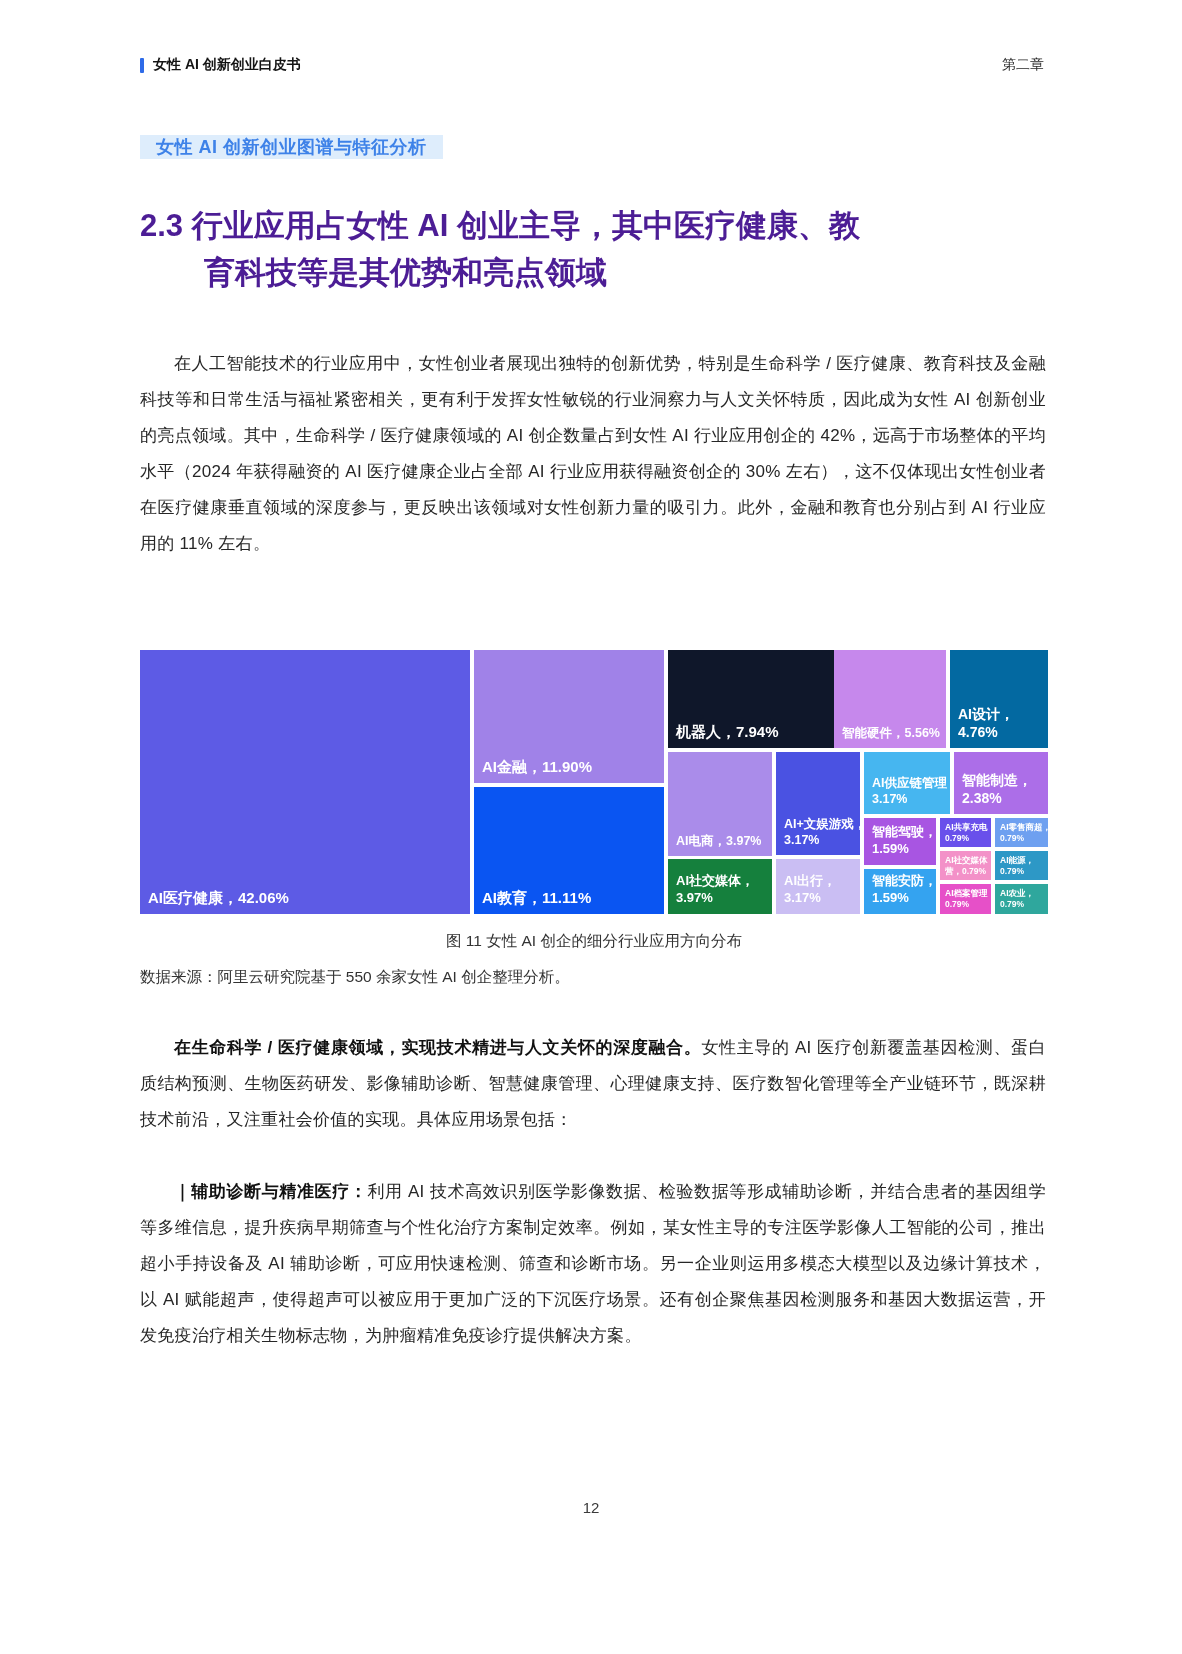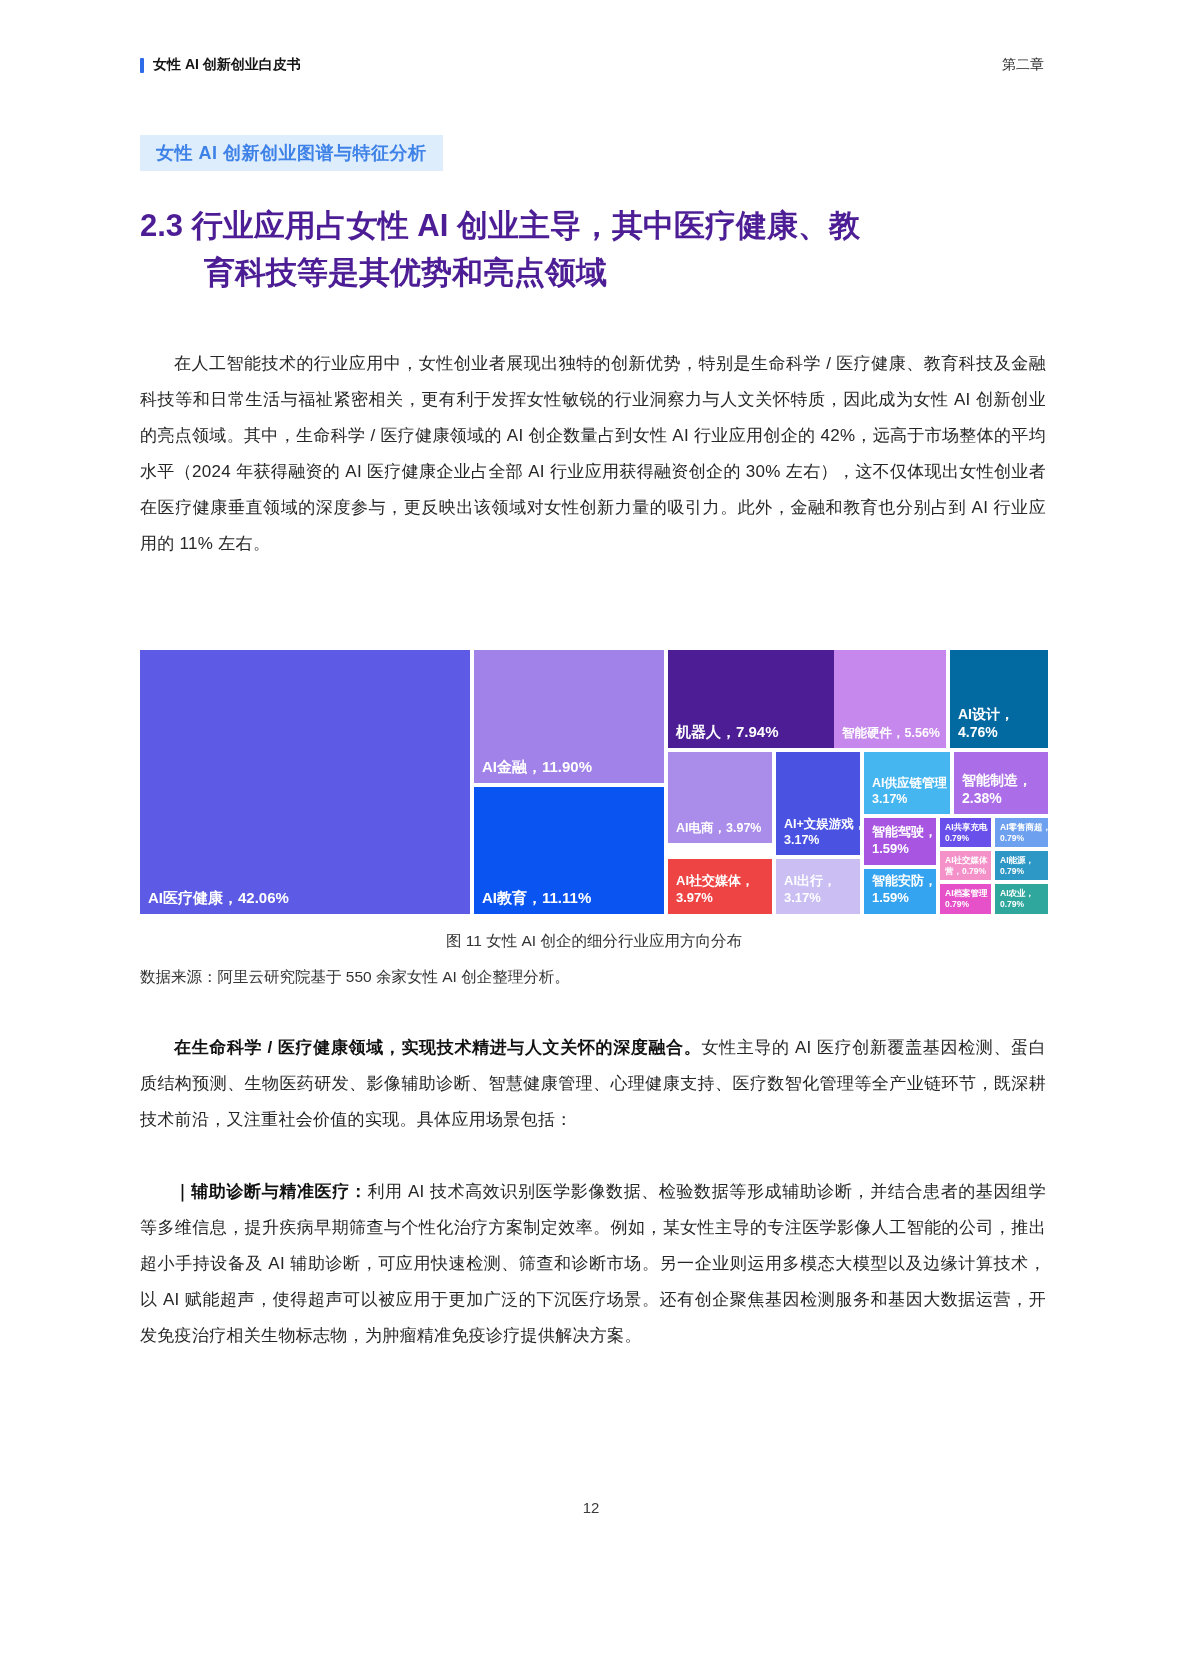--- a/index.html
+++ b/index.html
@@ -11,21 +11,21 @@
   }
   .hdr { position:absolute; top:56px; left:140px; right:138px;
          display:flex; justify-content:space-between; align-items:center; }
   .hdr-left { display:flex; align-items:center; gap:9px;
               font-weight:bold; font-size:14px; color:#141414; }
   .hdr-bar { width:4px; height:15px; background:#2E6BE8; border-radius:1px; }
   .hdr-right { font-size:14px; color:#262626; }
 
   .badge { position:absolute; top:135px; left:140px; display:inline-block;
            background:#DEEDFC; color:#3E82E8; font-size:18px; font-weight:bold;
-           padding:6px 16px; border-radius:0; letter-spacing:0.5px; }
+           padding:0 16px; border-radius:0; letter-spacing:0.5px; }
 
   .h1 { position:absolute; top:202px; left:140px; width:912px;
         font-size:31px; line-height:47px; font-weight:bold; color:#4c1d95; }
   .h1 .l2 { display:block; padding-left:64px; }
 
   .para { position:absolute; left:140px; width:906px;
           font-size:17px; line-height:36px; text-align:justify;
           color:#262626; letter-spacing:0.3px; }
   .indent { text-indent:2em; }
   #p1 { top:346px; }
@@ -78,42 +78,42 @@
       <div class="tm-block" style="left: 334px; top: 0px; width: 190px; height: 133px; background: rgb(160, 130, 232);">
         <div class="tm-label" style="font-size: 15px;">
           <div>AI金融，11.90%</div>
         </div>
       </div>
       <div class="tm-block" style="left: 334px; top: 137px; width: 190px; height: 127px; background: rgb(10, 85, 242);">
         <div class="tm-label" style="font-size: 15px;">
           <div>AI教育，11.11%</div>
         </div>
       </div>
-      <div class="tm-block" style="left: 528px; top: 0px; width: 180px; height: 98px; background: #4c1d95;">
+      <div class="tm-block" style="left: 528px; top: 0px; width: 180px; height: 98px; background: #0f172a;">
         <div class="tm-label" style="font-size: 15px;">
           <div>机器人，7.94%</div>
         </div>
       </div>
       <div class="tm-block" style="left: 694px; top: 0px; width: 112px; height: 98px; background: rgb(198, 136, 236);">
         <div class="tm-label" style="font-size: 12.5px;">
           <div>智能硬件，5.56%</div>
         </div>
       </div>
       <div class="tm-block" style="left: 810px; top: 0px; width: 98px; height: 98px; background: #0369a1;">
         <div class="tm-label" style="font-size: 14px;">
           <div>AI设计，</div>
           <div>4.76%</div>
         </div>
       </div>
-      <div class="tm-block" style="left: 528px; top: 102px; width: 104px; height: 91px; background: rgb(170, 140, 234);">
+      <div class="tm-block" style="left: 528px; top: 102px; width: 104px; height: 104px; background: rgb(170, 140, 234);">
         <div class="tm-label" style="font-size: 12.5px;">
           <div>AI电商，3.97%</div>
         </div>
       </div>
-      <div class="tm-block" style="left: 528px; top: 209px; width: 104px; height: 55px; background: #ef4444;">
+      <div class="tm-block" style="left: 528px; top: 209px; width: 104px; height: 55px; background: #15803d;">
         <div class="tm-label" style="font-size: 13px;">
           <div>AI社交媒体，</div>
           <div>3.97%</div>
         </div>
       </div>
       <div class="tm-block" style="left: 636px; top: 102px; width: 84px; height: 103px; background: rgb(74, 82, 226);">
         <div class="tm-label" style="font-size: 12.5px;">
           <div>AI+文娱游戏，</div>
           <div>3.17%</div>
         </div>

